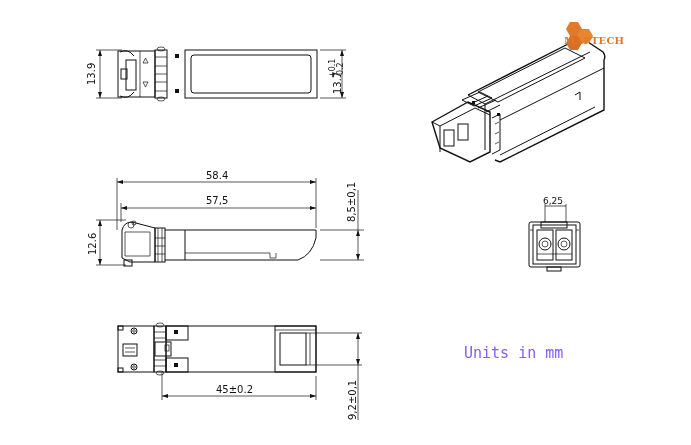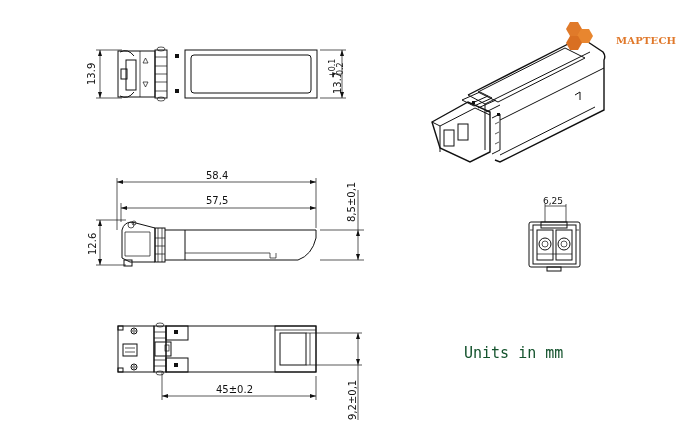--- a/index.html
+++ b/index.html
@@ -2,23 +2,23 @@
 <html><head>
   <meta charset="utf-8">
   <style>
     html, body { margin: 0; padding: 0; background: #ffffff; }
     body { width: 691px; height: 445px; position: relative; overflow: hidden; font-family: "DejaVu Sans", sans-serif; }
     svg.drawing { position: absolute; left: 0; top: 0; width: 691px; height: 445px; }
     .dim { font-family: "DejaVu Sans", sans-serif; font-size: 10px; fill: #111; }
     .ln { stroke: #111; stroke-width: 1; fill: none; }
     .thin { stroke: #111; stroke-width: 0.7; fill: none; }
     .thick { stroke: #111; stroke-width: 1.4; fill: none; }
-    .units { position: absolute; left: 464px; top: 344px; font-family: "DejaVu Sans Mono", monospace; font-size: 15px; color: #14532d; text-align: right; }
+    .units { position: absolute; left: 464px; top: 344px; font-family: "DejaVu Sans Mono", monospace; font-size: 15px; color: #8b5cf6; text-align: right; }
     .logo { position: absolute; left: 558px; top: 20px; width: 110px; height: 44px; }
-    .logo-text { position: absolute; left: 616px; top: 35px; font-family: "DejaVu Serif", serif; font-weight: bold; font-size: 10px; color: #e0782a; letter-spacing: 0.2px; }
+    .logo-text { position: absolute; left: 564px; top: 35px; font-family: "DejaVu Serif", serif; font-weight: bold; font-size: 10px; color: #e0782a; letter-spacing: 0.2px; }
   </style>
 </head>
 <body>
 
 <svg class="drawing" viewBox="0 0 691 445" xmlns="http://www.w3.org/2000/svg">
 
   <g>
 
     <line class="thin" x1="96" y1="50" x2="122" y2="50"></line>
     <line class="thin" x1="96" y1="98" x2="122" y2="98"></line>

